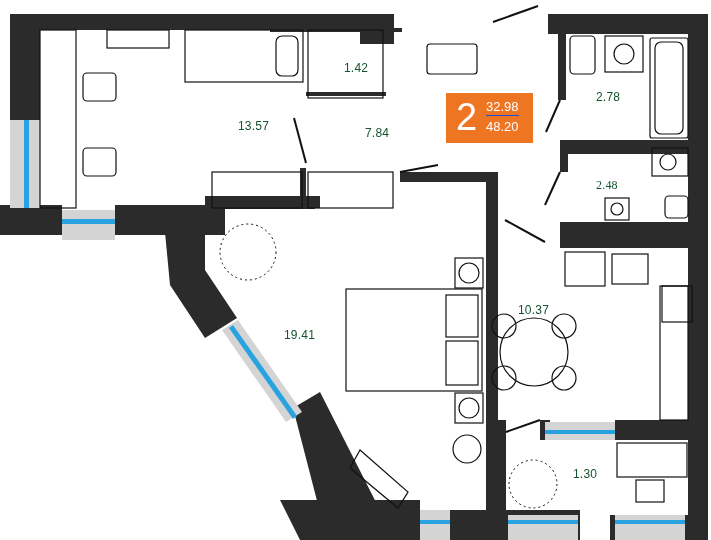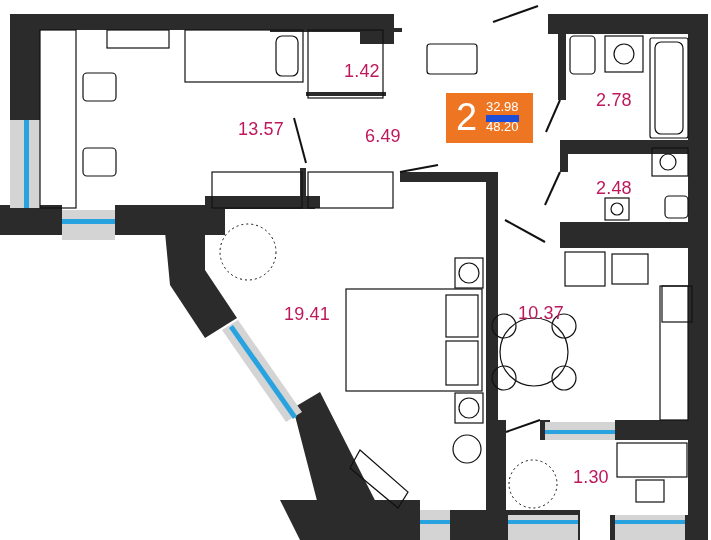--- a/index.html
+++ b/index.html
@@ -1,21 +1,21 @@
 <!DOCTYPE html>
 <html><head>
 <meta charset="utf-8">
 <style>
   html,body{margin:0;padding:0;background:#fff;}
   body{width:711px;height:540px;position:relative;overflow:hidden;font-family:"Liberation Sans",sans-serif;}
   svg{position:absolute;left:0;top:0;}
-  .area{position:absolute;font-size:18px;color:#be185d;letter-spacing:0.2px;}
+  .area{position:absolute;font-size:12px;color:#14532d;letter-spacing:0.2px;}
   .badge{position:absolute;left:446px;top:93px;width:87px;width:87px;height:50px;background:#ee7623;color:#fff;}
   .badge .rooms{position:absolute;left:10px;top:2px;font-size:38px;line-height:44px;}
-  .badge .living{position:absolute;left:40px;top:6px;font-size:13px;border-bottom:7px solid #1d4ed8;line-height:15px;padding-bottom:1px;}
+  .badge .living{position:absolute;left:40px;top:6px;font-size:13px;border-bottom:1px solid #1d4ed8;line-height:15px;padding-bottom:1px;}
   .badge .total{position:absolute;left:40px;top:26px;font-size:13px;line-height:15px;}
 </style>
 </head>
 <body>
 
 <svg width="711" height="540" viewBox="0 0 711 540">
 
   <g fill="#2b2b2b">
 
     <rect x="10" y="14" width="294" height="16"></rect>
@@ -135,24 +135,24 @@
     <line x1="493" y1="22" x2="538" y2="6"></line>
     <line x1="560" y1="100" x2="546" y2="132"></line>
     <line x1="560" y1="172" x2="545" y2="205"></line>
     <line x1="505" y1="220" x2="545" y2="242"></line>
     <line x1="506" y1="432" x2="540" y2="420"></line>
   </g>
 </svg>
 
 <div class="area" style="left:190px;top:119px;margin-left:48px;">13.57</div>
 <div class="area" style="left:344px;top:61px;">1.42</div>
-<div class="area" style="left:365px;top:126px;">6.49</div>
+<div class="area" style="left:365px;top:126px;">7.84</div>
 <div class="area" style="left:596px;top:90px;">2.78</div>
-<div class="area" style="left:596px;top:178px;">2.48</div>
-<div class="area" style="left:284px;top:304px;">19.41</div>
+<div class="area" style="left:596px;top:178px;font-family:Liberation Serif, serif;">2.48</div>
+<div class="area" style="left:284px;top:328px;">19.41</div>
 <div class="area" style="left:518px;top:268px;margin-top:35px;">10.37</div>
 <div class="area" style="left:573px;top:467px;">1.30</div>
 
 <div class="badge">
   <span class="rooms">2</span>
   <span class="living">32.98</span>
   <span class="total">48.20</span>
 </div>
 
 </body></html>

